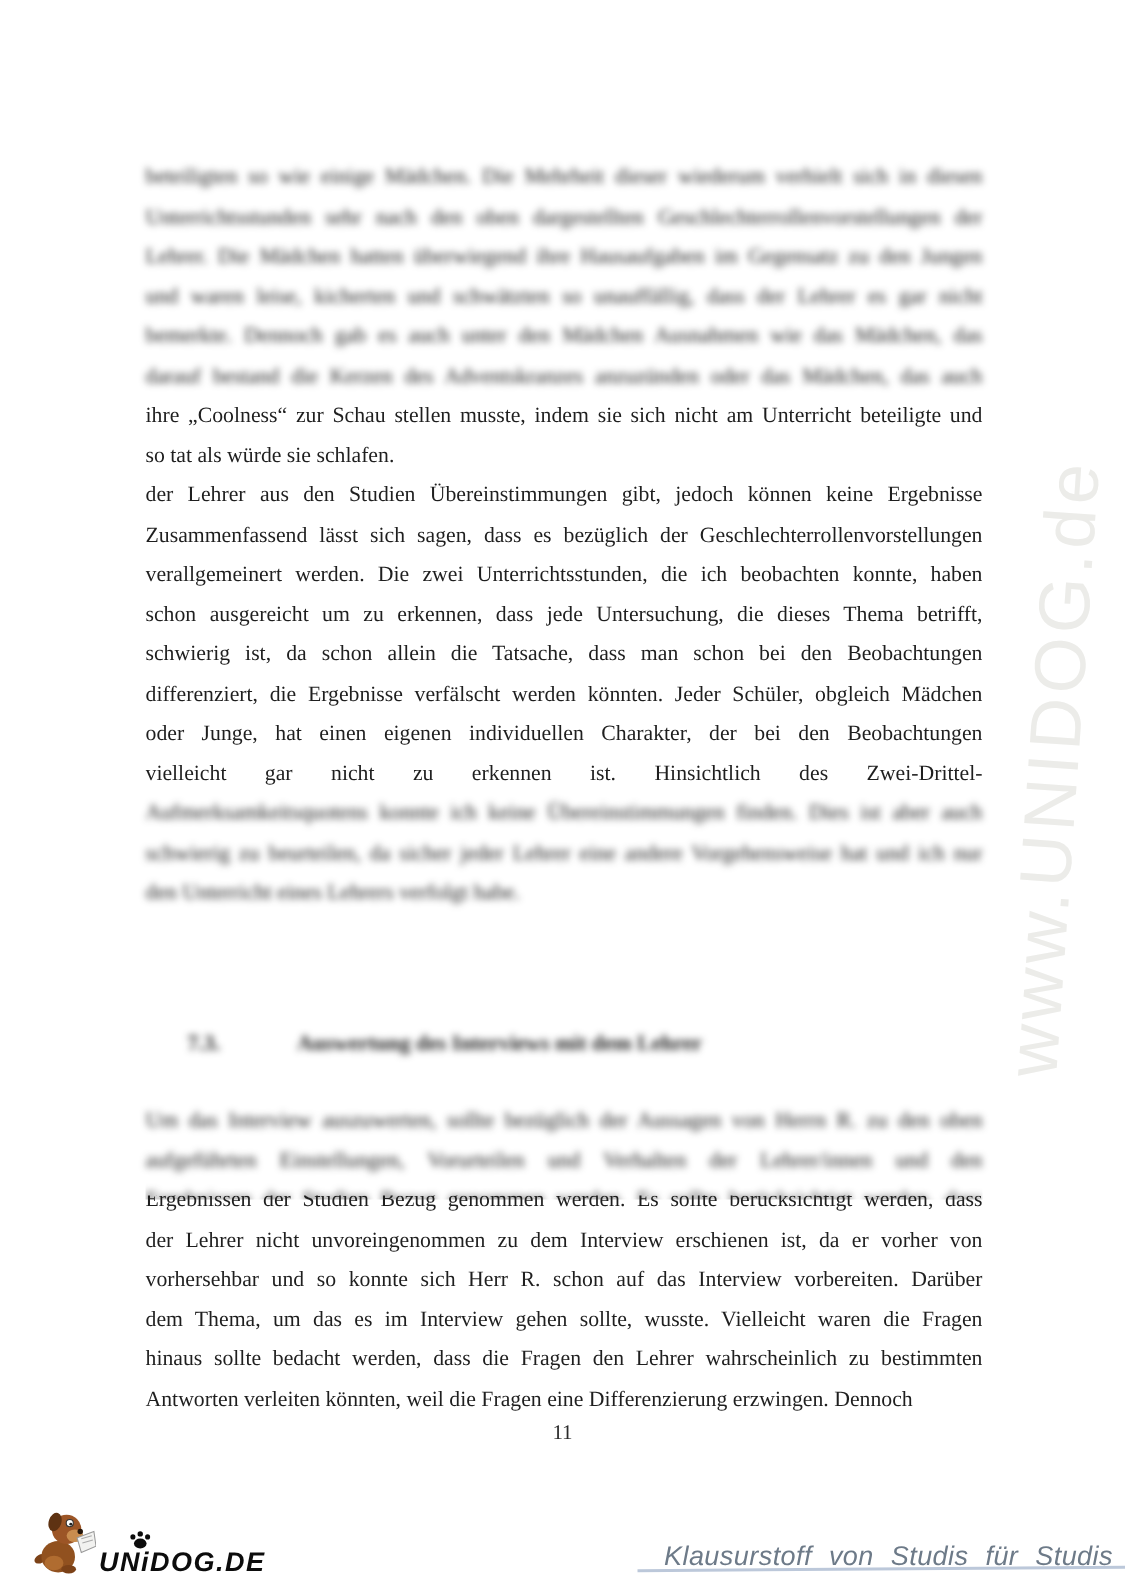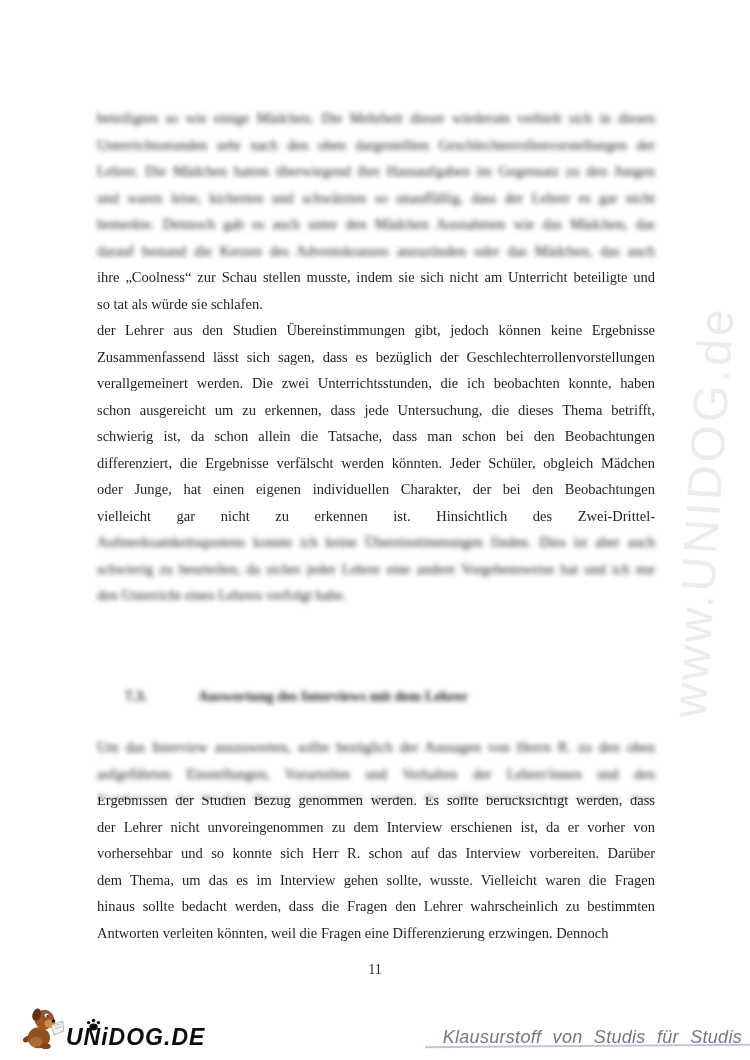--- a/index.html
+++ b/index.html
@@ -26,26 +26,26 @@
             clip-path:inset(0 0 52% 0);}
   .cut-clear{clip-path:inset(38% 0 0 0);}
 
   
   .heading{display:flex;font-weight:bold;line-height:26.5px;
            margin-top:74px;margin-bottom:25px;filter:blur(2.6px);}
   .h-num{margin-left:28px;min-width:73px;}
 
   
   .pagenum{position:absolute;top:948px;left:0;width:750px;text-align:center;
-           font-size:14px;color:#2b2b2b;margin-top:14px;}
+           font-size:14px;color:#2b2b2b;}
 
   
   .logo{position:absolute;left:22px;top:1005px;display:flex;align-items:flex-end;}
   .logo-text{position:relative;font-family:"Liberation Sans",sans-serif;
-             font-weight:900;font-style:italic;font-size:23px;color:#0c0c0c;
+             font-weight:900;font-style:italic;font-size:18px;color:#0c0c0c;
              letter-spacing:1px;margin-left:2px;margin-bottom:4px;}
   .paw{position:absolute;left:20px;top:-14px;}
   .tagline{position:absolute;right:8px;top:1027px;
            font-family:"Liberation Sans",sans-serif;font-style:italic;
            font-size:18px;color:#6d7a88;word-spacing:6px;letter-spacing:.3px;}
   .footer-line{position:absolute;left:425px;top:1045px;width:325px;height:2px;
                background:#bcc8da;transform:rotate(-.4deg);}
 </style>
 </head>
 <body>

